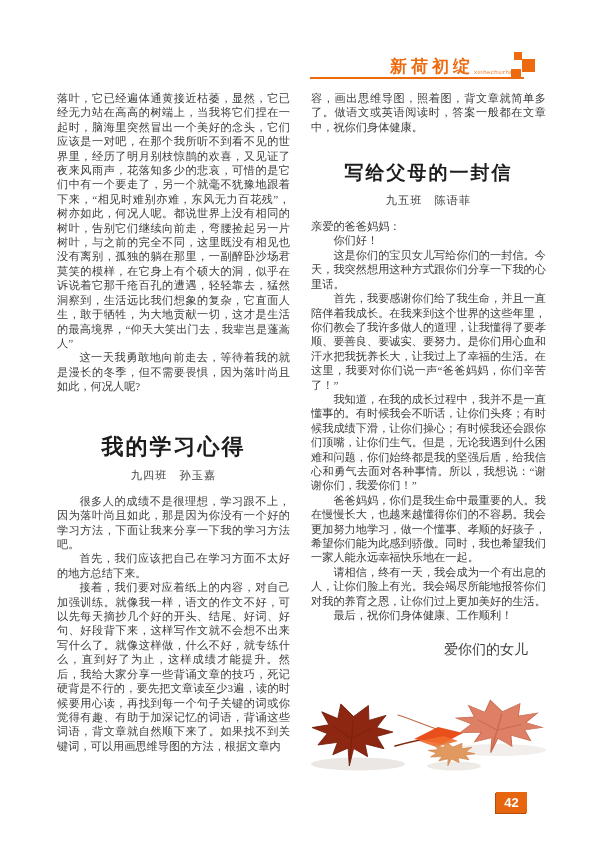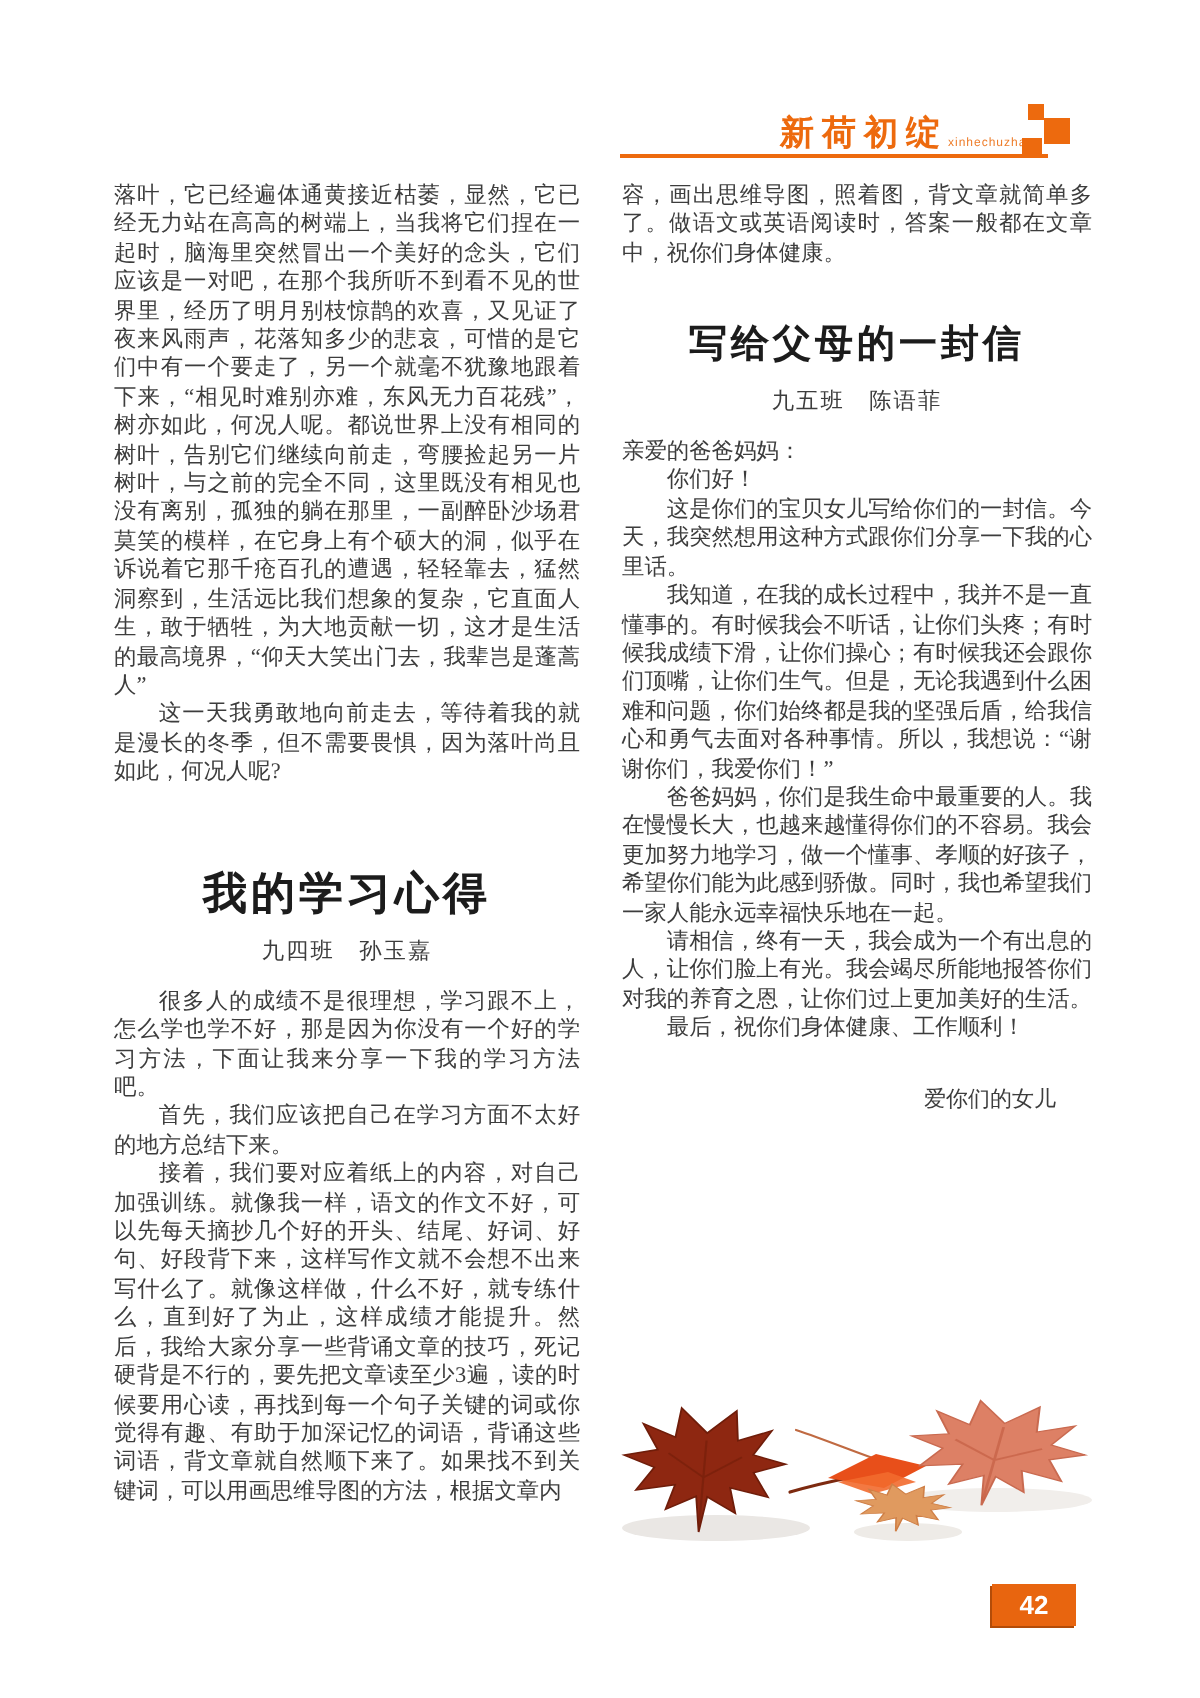--- a/index.html
+++ b/index.html
@@ -41,26 +41,26 @@
     text-align:center; color:#1c1c1c; font-weight:600;
     letter-spacing:2px; line-height:1.15;
   }
   .article-title.t1 { font-size:22px; margin:40px 0 9px; }
   .article-title.t2 { font-size:19px; margin:28px 0 9px; }
   .article-author {
     text-align:center; font-size:11.2px; color:#3d3d3d;
     letter-spacing:1px; margin-bottom:11px;
   }
   .sig-block { margin-top:21px; text-align:right; padding-right:18px; }
-  .sig-line { font-size:11px; line-height:14.5px; color:#3d3d3d; }
+  .sig-line { font-size:14px; line-height:14.5px; color:#3d3d3d; }
   
   .leaves { position:absolute; left:298px; top:692px; width:255px; height:105px; }
   
   .page-num {
-    position:absolute; left:496px; top:792px; width:42px; height:21px;
+    position:absolute; left:496px; top:792px; width:31px; height:21px;
     background:#e8650f; color:#ffffff; text-align:center; line-height:21px;
     font-size:13px; font-weight:bold;
     font-family:"Liberation Sans","DejaVu Sans",sans-serif;
     box-shadow:-1px 1px 0 #b34c08;
   }
 </style>
 </head>
 <body>
 
 <div class="page">
@@ -70,32 +70,33 @@
   <div class="header-rule"></div>
   <div class="logo-sq s1"></div>
   <div class="logo-sq s2"></div>
   <div class="logo-sq s3"></div>
 
   <div class="col col-left">
     <p class="para noindent">落叶，它已经遍体通黄接近枯萎，显然，它已经无力站在高高的树端上，当我将它们捏在一起时，脑海里突然冒出一个美好的念头，它们应该是一对吧，在那个我所听不到看不见的世界里，经历了明月别枝惊鹊的欢喜，又见证了夜来风雨声，花落知多少的悲哀，可惜的是它们中有一个要走了，另一个就毫不犹豫地跟着下来，“相见时难别亦难，东风无力百花残”，树亦如此，何况人呢。都说世界上没有相同的树叶，告别它们继续向前走，弯腰捡起另一片树叶，与之前的完全不同，这里既没有相见也没有离别，孤独的躺在那里，一副醉卧沙场君莫笑的模样，在它身上有个硕大的洞，似乎在诉说着它那千疮百孔的遭遇，轻轻靠去，猛然洞察到，生活远比我们想象的复杂，它直面人生，敢于牺牲，为大地贡献一切，这才是生活的最高境界，“仰天大笑出门去，我辈岂是蓬蒿人”</p>
     <p class="para">这一天我勇敢地向前走去，等待着我的就是漫长的冬季，但不需要畏惧，因为落叶尚且如此，何况人呢?</p>
     <h2 class="article-title t1">我的学习心得</h2>
     <div class="article-author">九四班　孙玉嘉</div>
-    <p class="para">很多人的成绩不是很理想，学习跟不上，怎么学也学不好，那是因为你没有一个好的学习方法，下面让我来分享一下我的学习方法吧。</p>
+    <p class="para">很多人的成绩不是很理想，学习跟不上，因为落叶尚且如此，那是因为你没有一个好的学习方法，下面让我来分享一下我的学习方法吧。</p>
     <p class="para">首先，我们应该把自己在学习方面不太好的地方总结下来。</p>
     <p class="para">接着，我们要对应着纸上的内容，对自己加强训练。就像我一样，语文的作文不好，可以先每天摘抄几个好的开头、结尾、好词、好句、好段背下来，这样写作文就不会想不出来写什么了。就像这样做，什么不好，就专练什么，直到好了为止，这样成绩才能提升。然后，我给大家分享一些背诵文章的技巧，死记硬背是不行的，要先把文章读至少3遍，读的时候要用心读，再找到每一个句子关键的词或你觉得有趣、有助于加深记忆的词语，背诵这些词语，背文章就自然顺下来了。如果找不到关键词，可以用画思维导图的方法，根据文章内</p>
   </div>
 
   <div class="col col-right">
     <p class="para noindent">容，画出思维导图，照着图，背文章就简单多了。做语文或英语阅读时，答案一般都在文章中，祝你们身体健康。</p>
     <h2 class="article-title t2">写给父母的一封信</h2>
     <div class="article-author">九五班　陈语菲</div>
     <p class="para noindent">亲爱的爸爸妈妈：</p>
     <p class="para">你们好！</p>
     <p class="para">这是你们的宝贝女儿写给你们的一封信。今天，我突然想用这种方式跟你们分享一下我的心里话。</p>
+    <p class="para">首先，我要感谢你们给了我生命，并且一直陪伴着我成长。在我来到这个世界的这些年里，你们教会了我许多做人的道理，让我懂得了要孝顺、要善良、要诚实、要努力。是你们用心血和汗水把我抚养长大，让我过上了幸福的生活。在这里，我要对你们说一声“爸爸妈妈，你们辛苦了！”</p>
     <p class="para">我知道，在我的成长过程中，我并不是一直懂事的。有时候我会不听话，让你们头疼；有时候我成绩下滑，让你们操心；有时候我还会跟你们顶嘴，让你们生气。但是，无论我遇到什么困难和问题，你们始终都是我的坚强后盾，给我信心和勇气去面对各种事情。所以，我想说：“谢谢你们，我爱你们！”</p>
     <p class="para">爸爸妈妈，你们是我生命中最重要的人。我在慢慢长大，也越来越懂得你们的不容易。我会更加努力地学习，做一个懂事、孝顺的好孩子，希望你们能为此感到骄傲。同时，我也希望我们一家人能永远幸福快乐地在一起。</p>
     <p class="para">请相信，终有一天，我会成为一个有出息的人，让你们脸上有光。我会竭尽所能地报答你们对我的养育之恩，让你们过上更加美好的生活。</p>
     <p class="para">最后，祝你们身体健康、工作顺利！</p>
     <div class="sig-block">
       <div class="sig-line">爱你们的女儿</div>
     </div>
   </div>
 
   <svg class="leaves" viewBox="0 0 255 105" aria-hidden="true">

